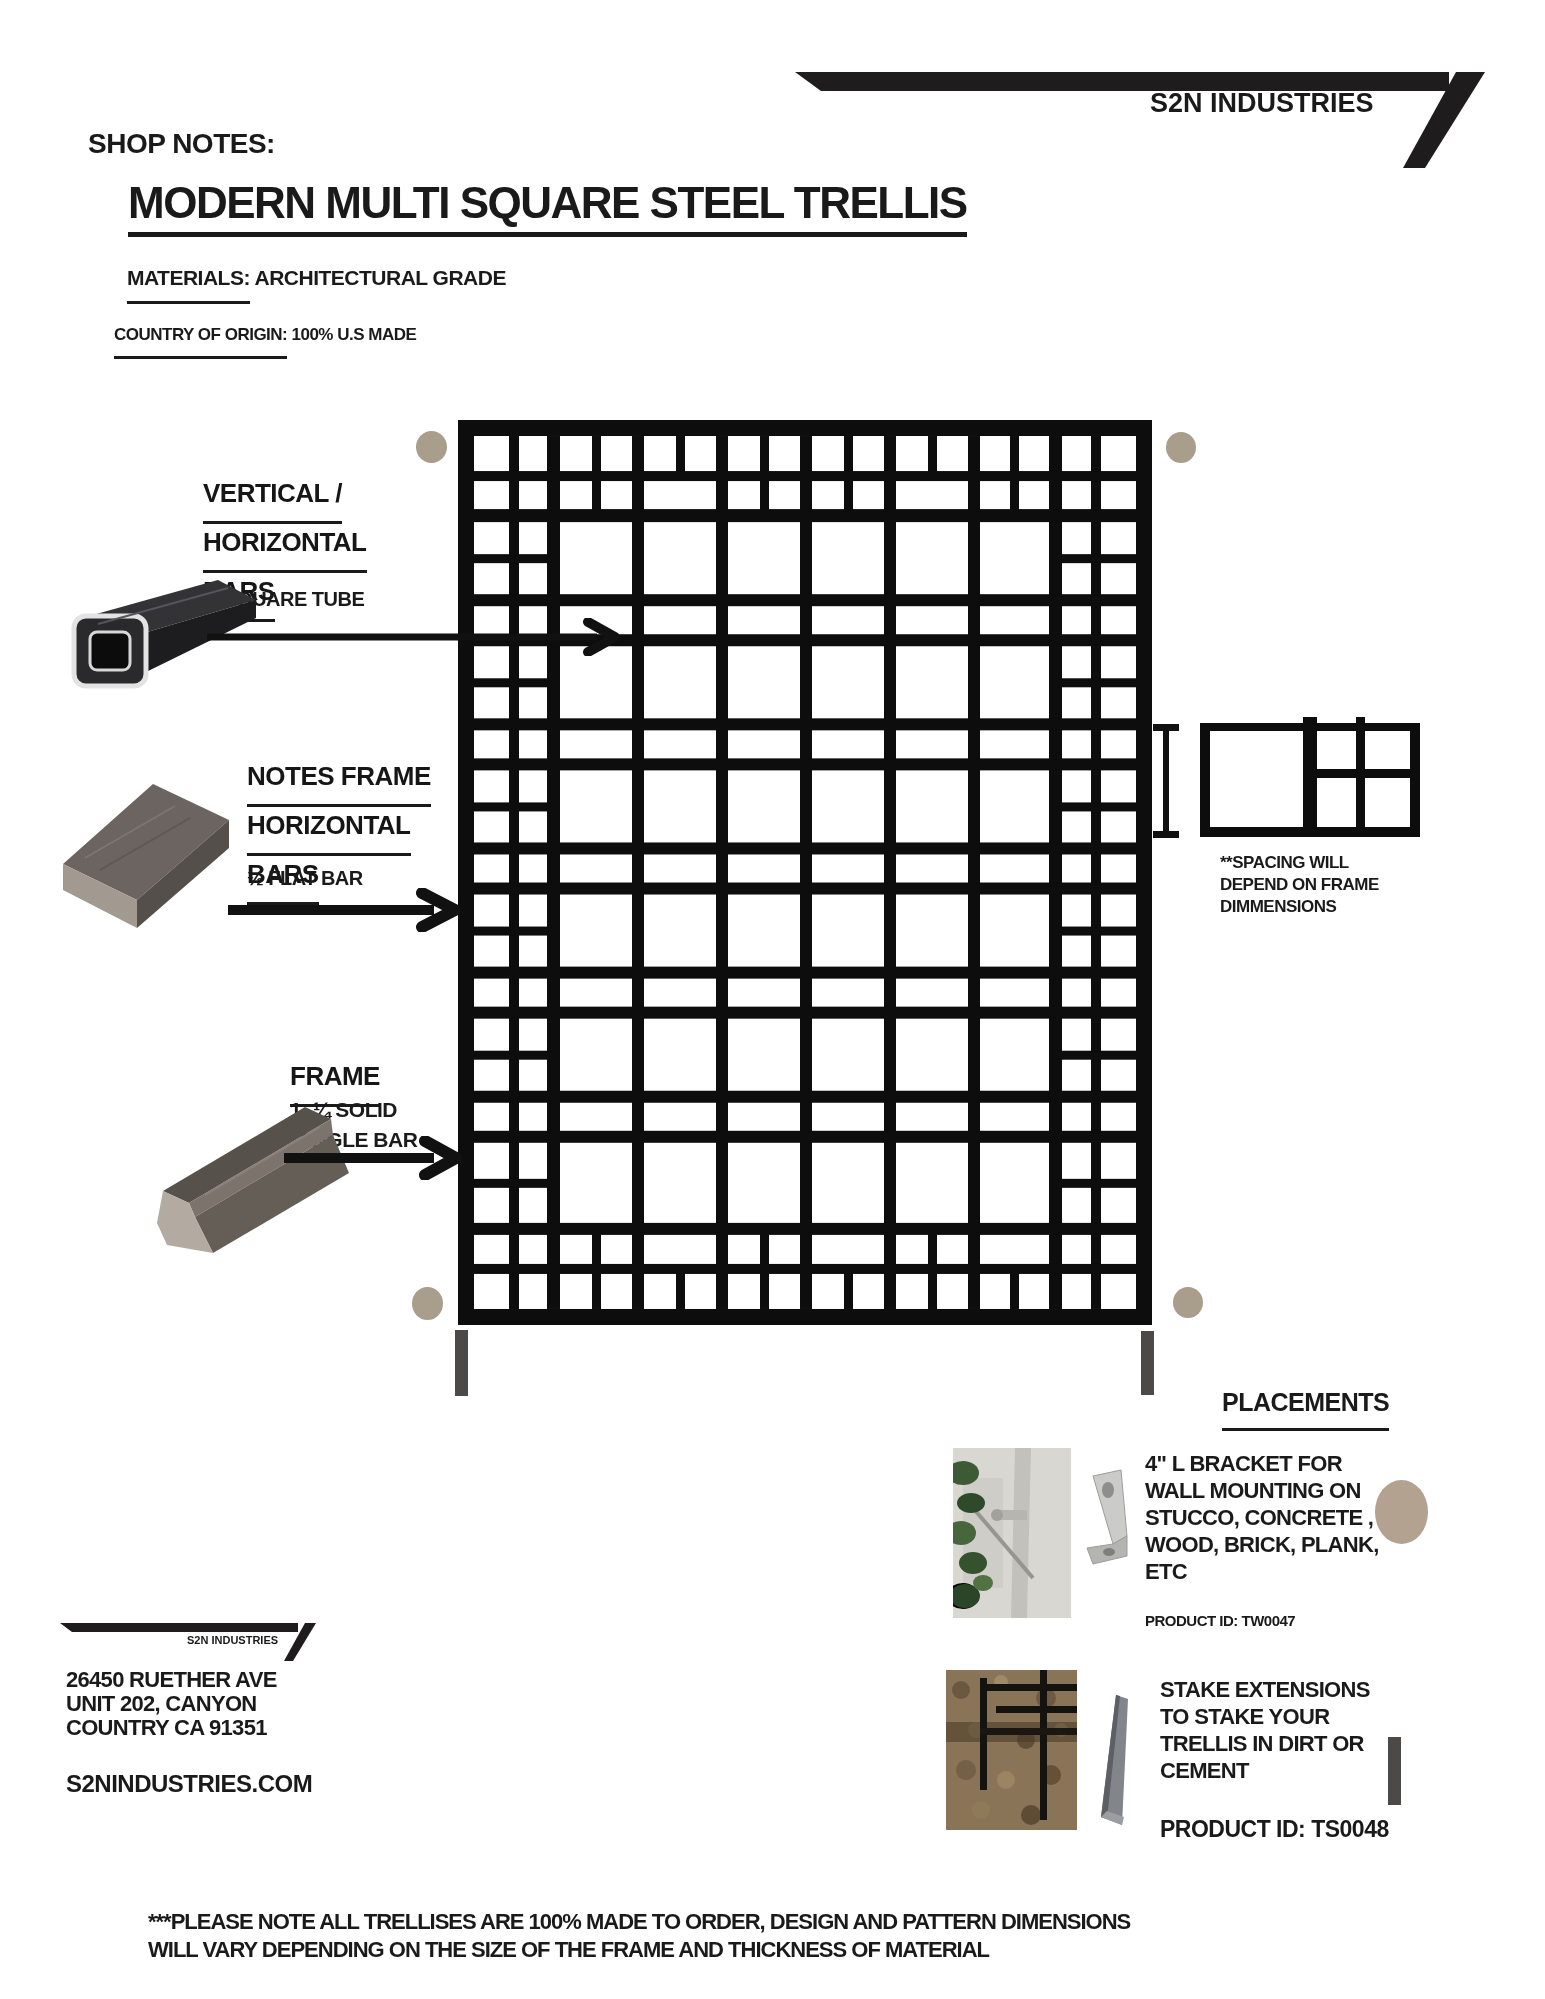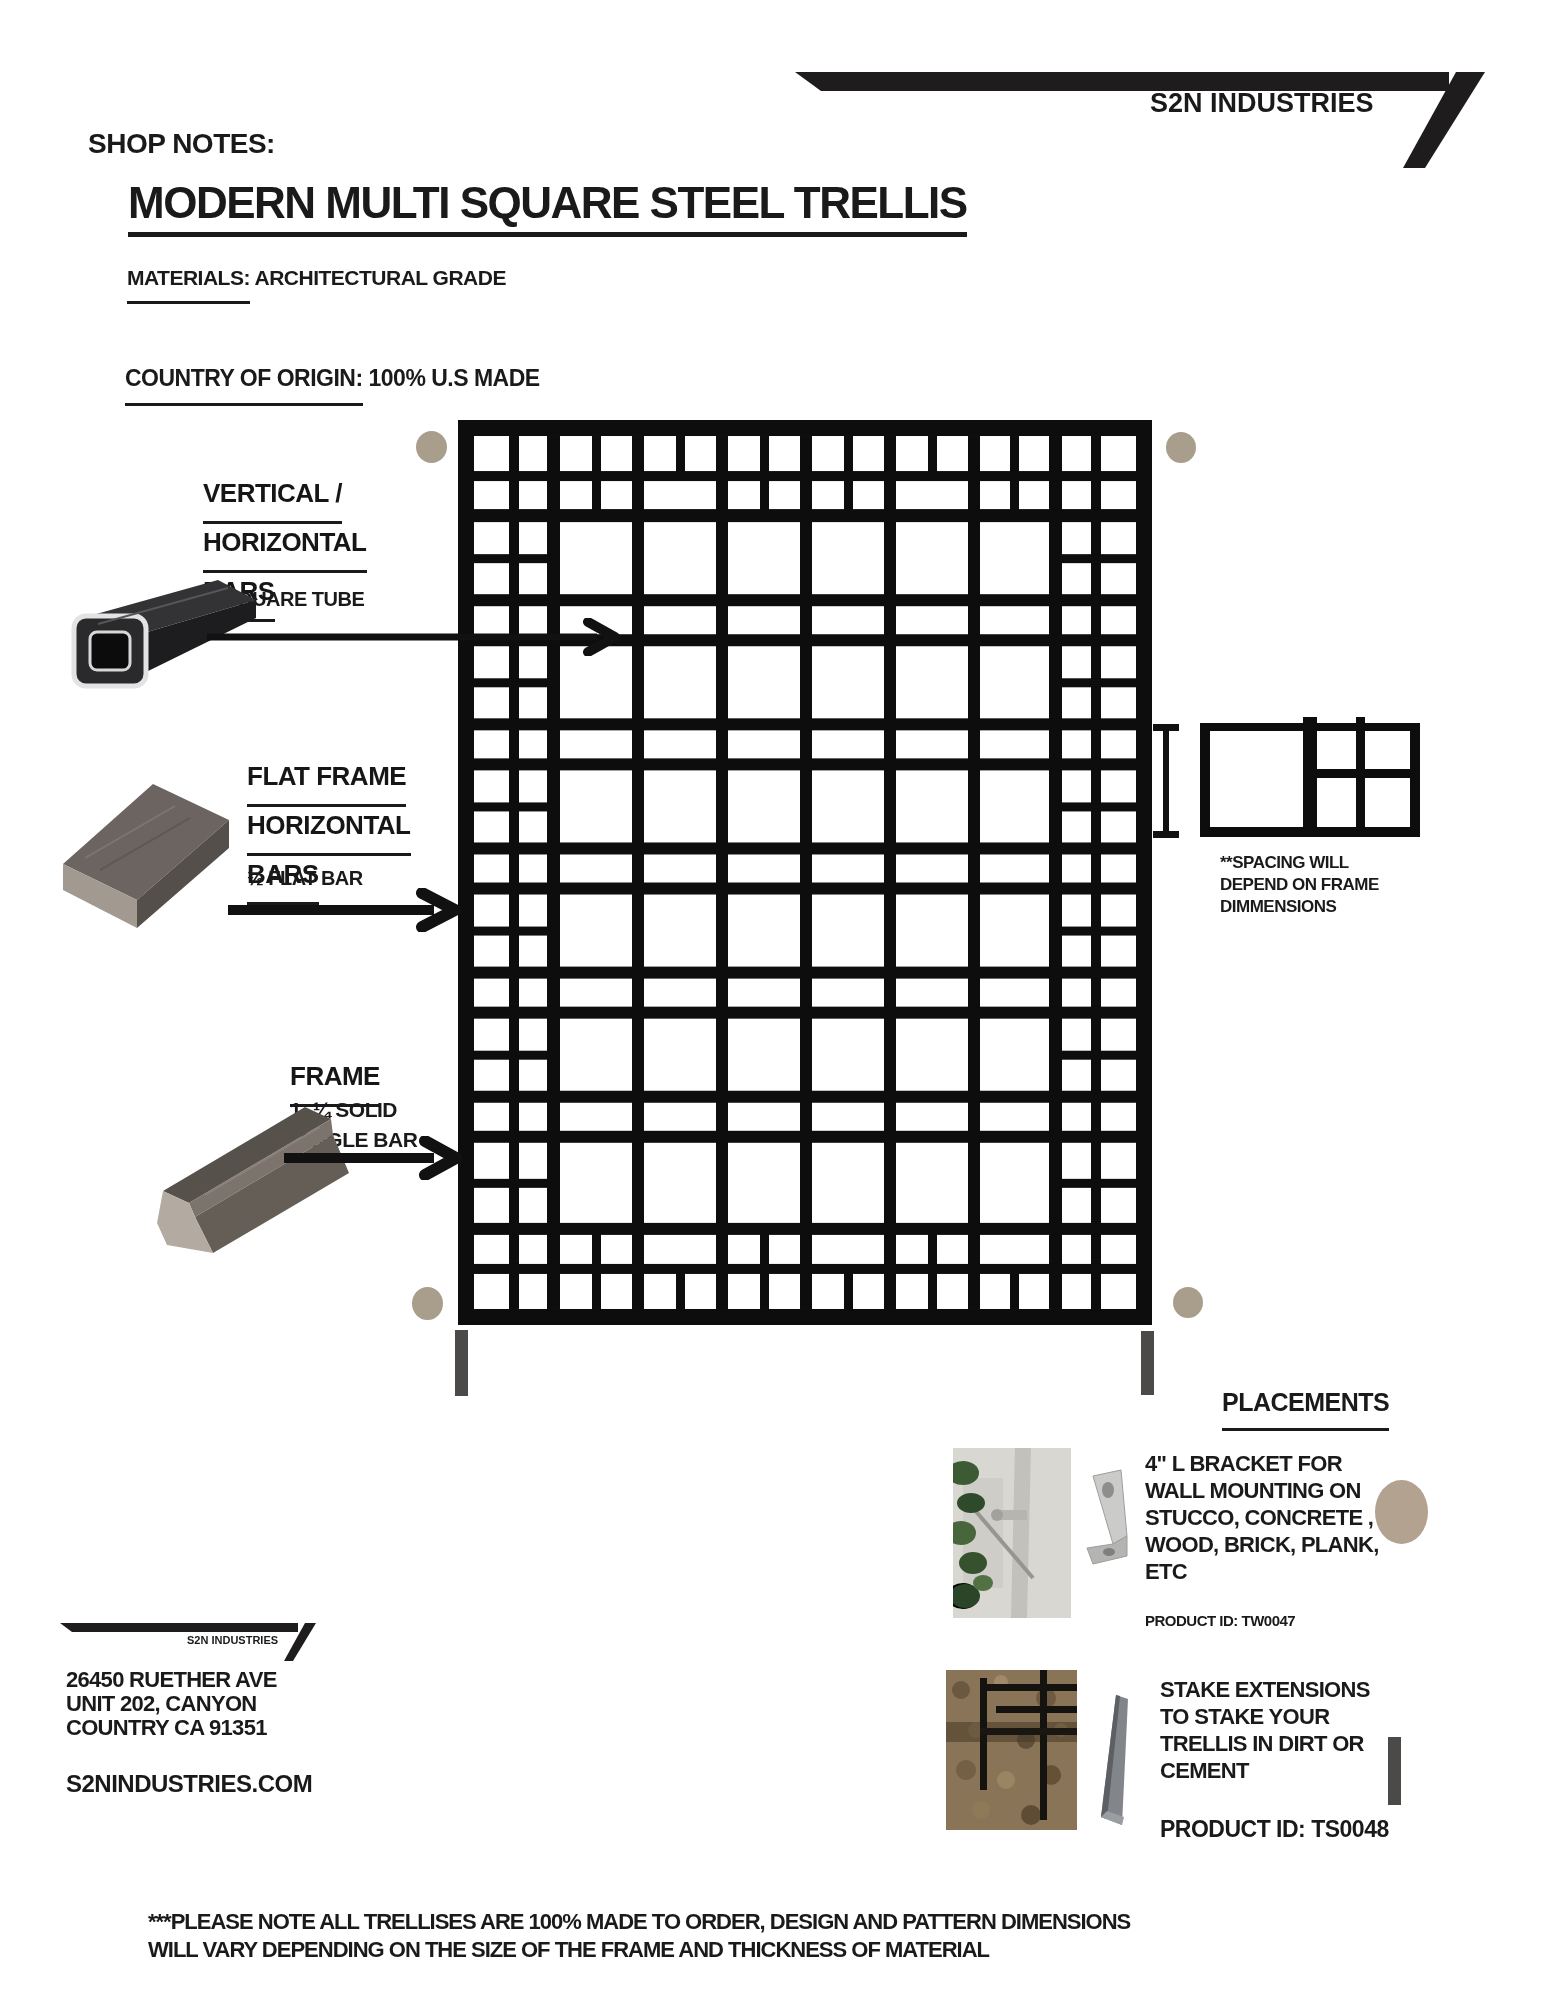--- a/index.html
+++ b/index.html
@@ -31,21 +31,21 @@
   <div class="abs b" style="left:88px;top:128px;font-size:28px;">SHOP NOTES:</div>
 
   <div class="abs" style="left:128px;top:178px;">
     <span class="b und" style="font-size:44px;letter-spacing:-1.5px;border-bottom-width:5px;padding-bottom:4px;">MODERN MULTI SQUARE STEEL TRELLIS</span>
   </div>
 
   <div class="abs" style="left:127px;top:266px;font-size:21px;">
     <span class="b und3">MATERIALS:</span><span class="b"> ARCHITECTURAL GRADE</span>
   </div>
 
-  <div class="abs" style="left:125px;top:325px;font-size:23px;margin-top:40px;">
+  <div class="abs" style="left:114px;top:325px;font-size:17px;">
     <span class="b und3">COUNTRY OF ORIGIN: </span><span class="b"> 100% U.S MADE</span>
   </div>
 
   <svg class="abs" style="left:458px;top:420px;" width="694" height="905" viewBox="0 0 694 904" preserveAspectRatio="none">
     <g fill="#0d0d0d">
 
       <rect x="8" y="8" width="678" height="888" fill="none" stroke="#0d0d0d" stroke-width="16"></rect>
 
       <rect x="51" y="16" width="10" height="872"></rect>
       <rect x="89" y="16" width="13" height="872"></rect>
@@ -126,21 +126,21 @@
     <rect x="22" y="64" width="40" height="38" rx="7" fill="#0c0c0c" stroke="#d7d7d7" stroke-width="3"></rect>
     <line x1="30" y1="56" x2="160" y2="20" stroke="#55555a" stroke-width="2"></line>
   </svg>
 
   <svg class="abs" style="left:205px;top:618px;" width="415" height="38" viewBox="0 0 415 38">
     <line x1="2" y1="19" x2="392" y2="19" stroke="#111" stroke-width="7"></line>
     <polyline points="383,4 410,19 383,34" fill="none" stroke="#111" stroke-width="10" stroke-linecap="round" stroke-linejoin="round"></polyline>
   </svg>
 
   <div class="abs callout-h" style="left:247px;top:763px;font-size:26px;">
-    <span class="line">FLAT FRAME</span><br>
+    <span class="line">NOTES FRAME</span><br>
     <span class="line">HORIZONTAL</span><br>
     <span class="line">BARS</span>
   </div>
   <div class="abs b" style="left:247px;top:867px;font-size:20px;">½ FLAT BAR</div>
 
   <svg class="abs" style="left:55px;top:768px;" width="180" height="172" viewBox="0 0 180 172">
     <polygon points="8,96 98,16 174,52 82,132" fill="#6b6460"></polygon>
     <polygon points="8,96 82,132 82,160 8,122" fill="#a29a90"></polygon>
     <polygon points="82,132 174,52 174,80 82,160" fill="#544f4a"></polygon>
     <line x1="30" y1="90" x2="120" y2="38" stroke="#7d756f" stroke-width="2"></line>

